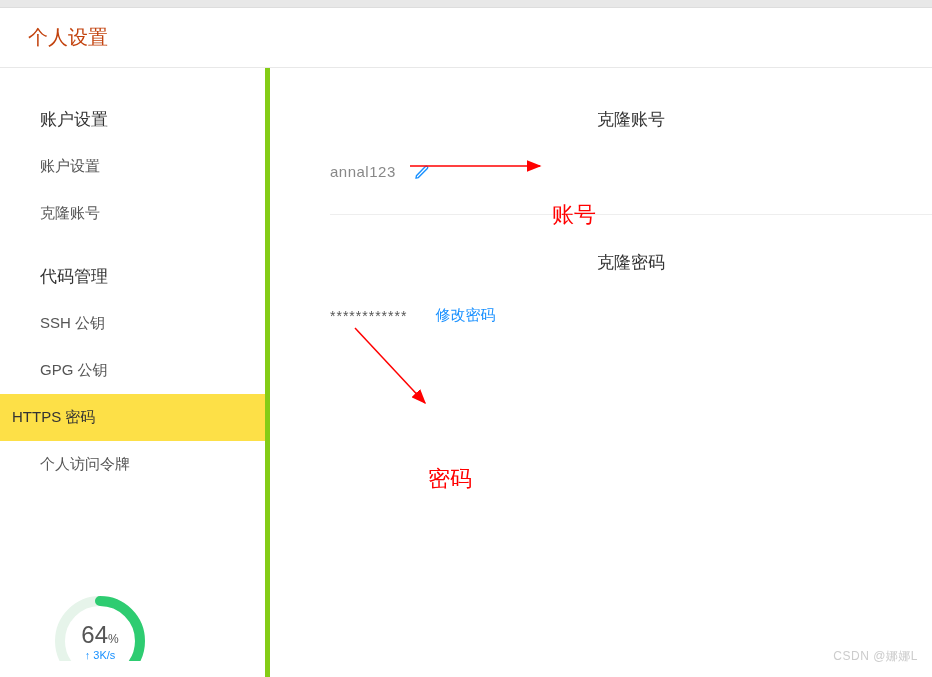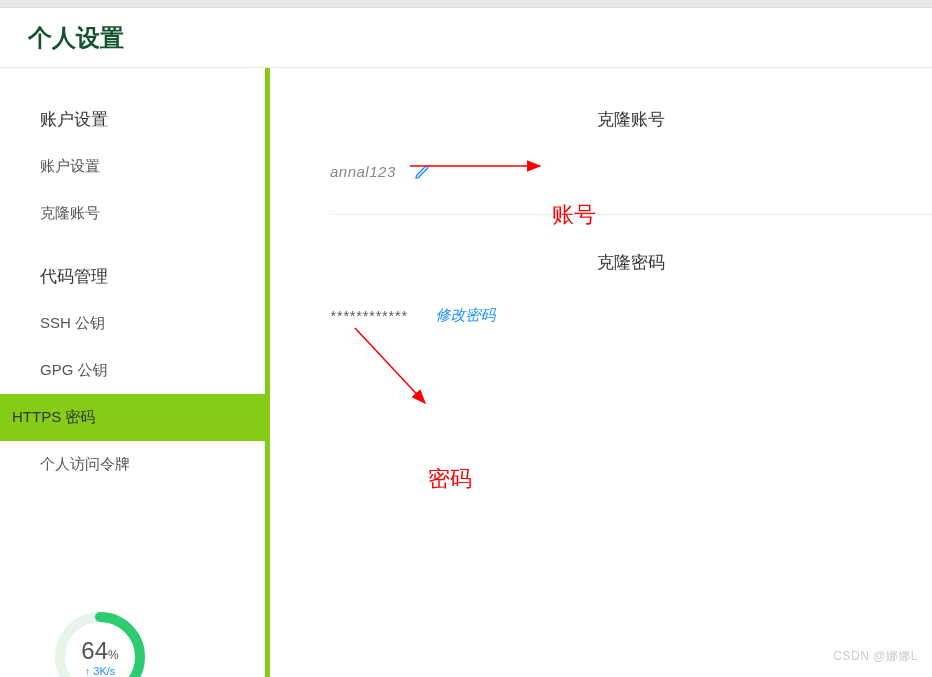--- a/index.html
+++ b/index.html
@@ -18,23 +18,22 @@
     border-bottom: 1px solid #ddd;
   }
   .header {
     height: 60px;
     display: flex;
     align-items: center;
     padding-left: 28px;
     border-bottom: 1px solid #e8e8e8;
   }
   .header-title {
-    font-size: 24px;
-    color: #14532d;
-    font-weight: bold;
+    font-size: 20px;
+    color: #c2410c;
   }
   .body {
     display: flex;
     height: calc(100% - 68px);
   }
   .sidebar {
     width: 270px;
     border-right: 5px solid #84cc16;
     padding-top: 28px;
     position: relative;
@@ -45,41 +44,40 @@
     padding: 12px 40px;
     font-weight: 500;
   }
   .nav-item {
     font-size: 15px;
     color: #555;
     padding: 14px 40px;
     cursor: pointer;
   }
   .nav-item.active {
-    background: #84cc16;
+    background: #fde047;
     color: #333;
     padding-left: 12px;
   }
   .content {
     flex: 1;
     padding: 40px 0 0 60px;
     position: relative;
   }
   .section-title {
     font-size: 17px;
     color: #333;
     margin-bottom: 32px;
     text-align: center;
   }
   .row {
     display: flex;
     align-items: center;
     gap: 18px;
     padding-bottom: 24px;
-    font-style: italic;
   }
   .divider {
     border-bottom: 1px solid #eee;
     margin-bottom: 36px;
     margin-top: 10px;
   }
   .account-val {
     font-size: 15px;
     color: #888;
     letter-spacing: 0.5px;
@@ -118,21 +116,21 @@
     position: absolute;
     bottom: 12px;
     right: 14px;
     font-size: 12px;
     color: #ccc;
     letter-spacing: 0.5px;
   }
   
   .gauge-wrap {
     position: absolute;
-    bottom: 0;
+    bottom: 16px;
     left: 50px;
     width: 110px;
     height: 70px;
     overflow: hidden;
   }
   .gauge {
     position: relative;
     width: 100px;
     height: 100px;
   }

